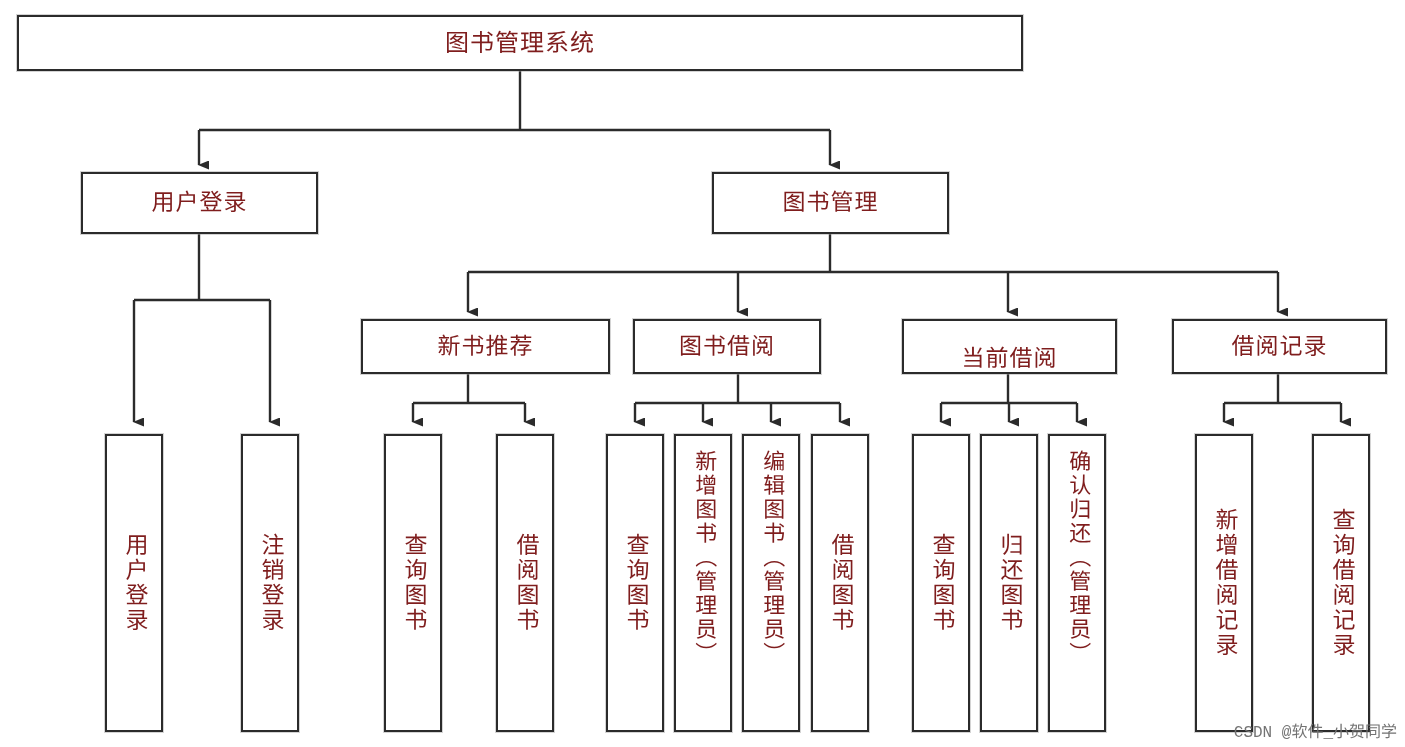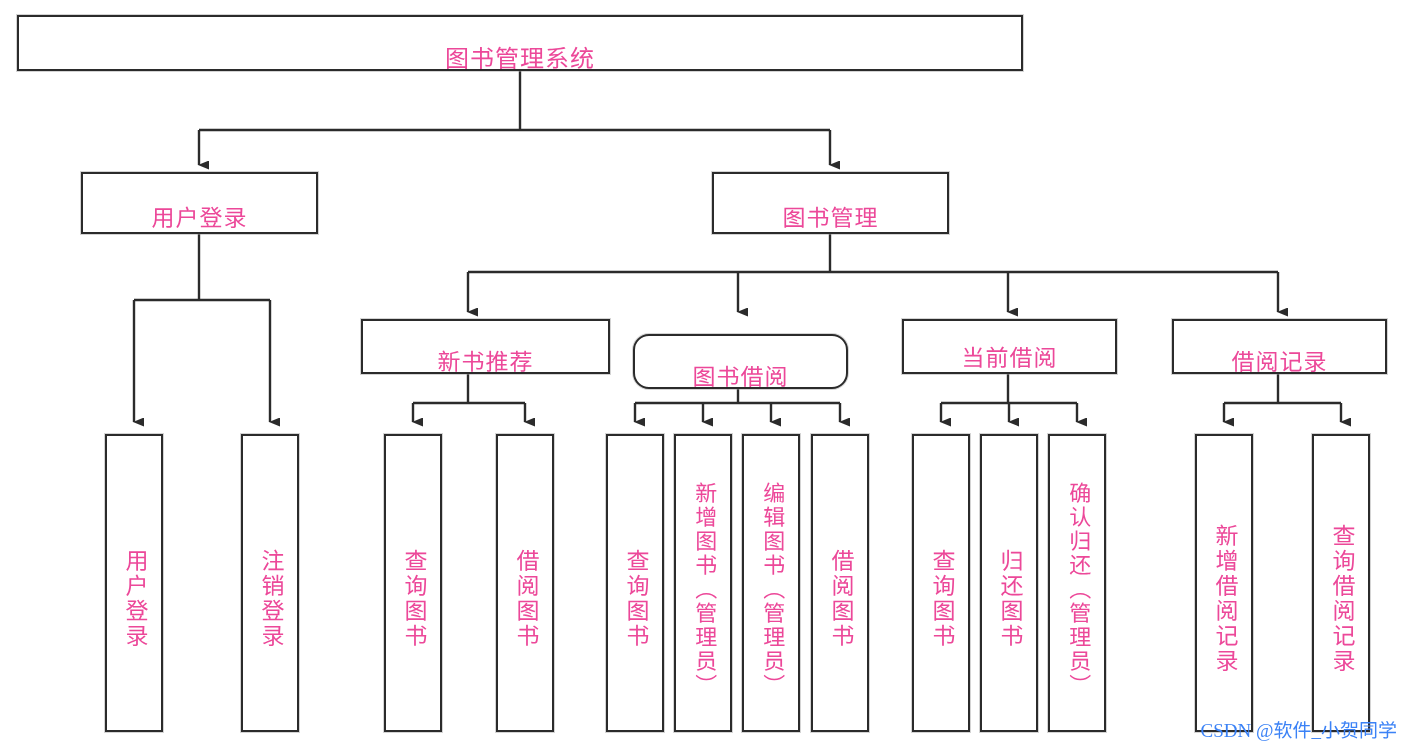--- a/index.html
+++ b/index.html
@@ -35,22 +35,21 @@
     align-items: center;
     justify-content: center;
     color: #222222;
     z-index: 2;
     box-shadow: 0 0 0 1px rgba(160,160,160,0.45);
   }
   .node .node-label {
     display: block;
     text-align: center;
     line-height: 1.18;
-    color: #ec4899;
-    margin-top: 32px;
+    color: #7f1d1d;
   }
   
   .node.horiz .node-label {
     font-size: 23px;
     letter-spacing: 1px;
     white-space: nowrap;
   }
   .node.root .node-label {
     font-size: 24px;
   }
@@ -71,25 +70,25 @@
     font-size: 22px;
   }
   .node.vert.center-text {
     align-items: center;
     padding-top: 0;
   }
   #watermark {
     position: absolute;
     right: 8px;
     bottom: 5px;
-    font-size: 19px;
-    color: #3b82f6;
+    font-size: 16px;
+    color: #737373;
     z-index: 5;
     white-space: nowrap;
-    font-family: Liberation Serif, serif;
+    font-family: Liberation Mono, monospace;
   }
 </style>
 </head>
 <body>
 
 <div id="diagram-root">
 
   <svg id="edge-layer" viewBox="0 0 1405 747" width="1405" height="747" xmlns="http://www.w3.org/2000/svg">
     <defs>
       <marker id="arrowhead" markerWidth="9" markerHeight="11" refX="4.5" refY="10" orient="auto" markerUnits="userSpaceOnUse">
@@ -150,21 +149,21 @@
   <div class="node horiz" style="left:81px; top:172px; width:237px; height:62px;">
     <span class="node-label">用户登录</span>
   </div>
   <div class="node horiz" style="left:712px; top:172px; width:237px; height:62px;">
     <span class="node-label">图书管理</span>
   </div>
 
   <div class="node horiz" style="left:361px; top:319px; width:249px; height:55px;">
     <span class="node-label">新书推荐</span>
   </div>
-  <div class="node horiz" style="left:633px; top:334px; width:215px; height:55px;border-radius:16px;">
+  <div class="node horiz" style="left:633px; top:319px; width:188px; height:55px;">
     <span class="node-label">图书借阅</span>
   </div>
   <div class="node horiz" style="left:902px; top:319px; width:215px; height:55px;align-items:flex-end;">
     <span class="node-label">当前借阅</span>
   </div>
   <div class="node horiz" style="left:1172px; top:319px; width:215px; height:55px;">
     <span class="node-label">借阅记录</span>
   </div>
 
   <div class="node vert center-text" style="left:105px; top:434px; width:58px; height:298px;">

